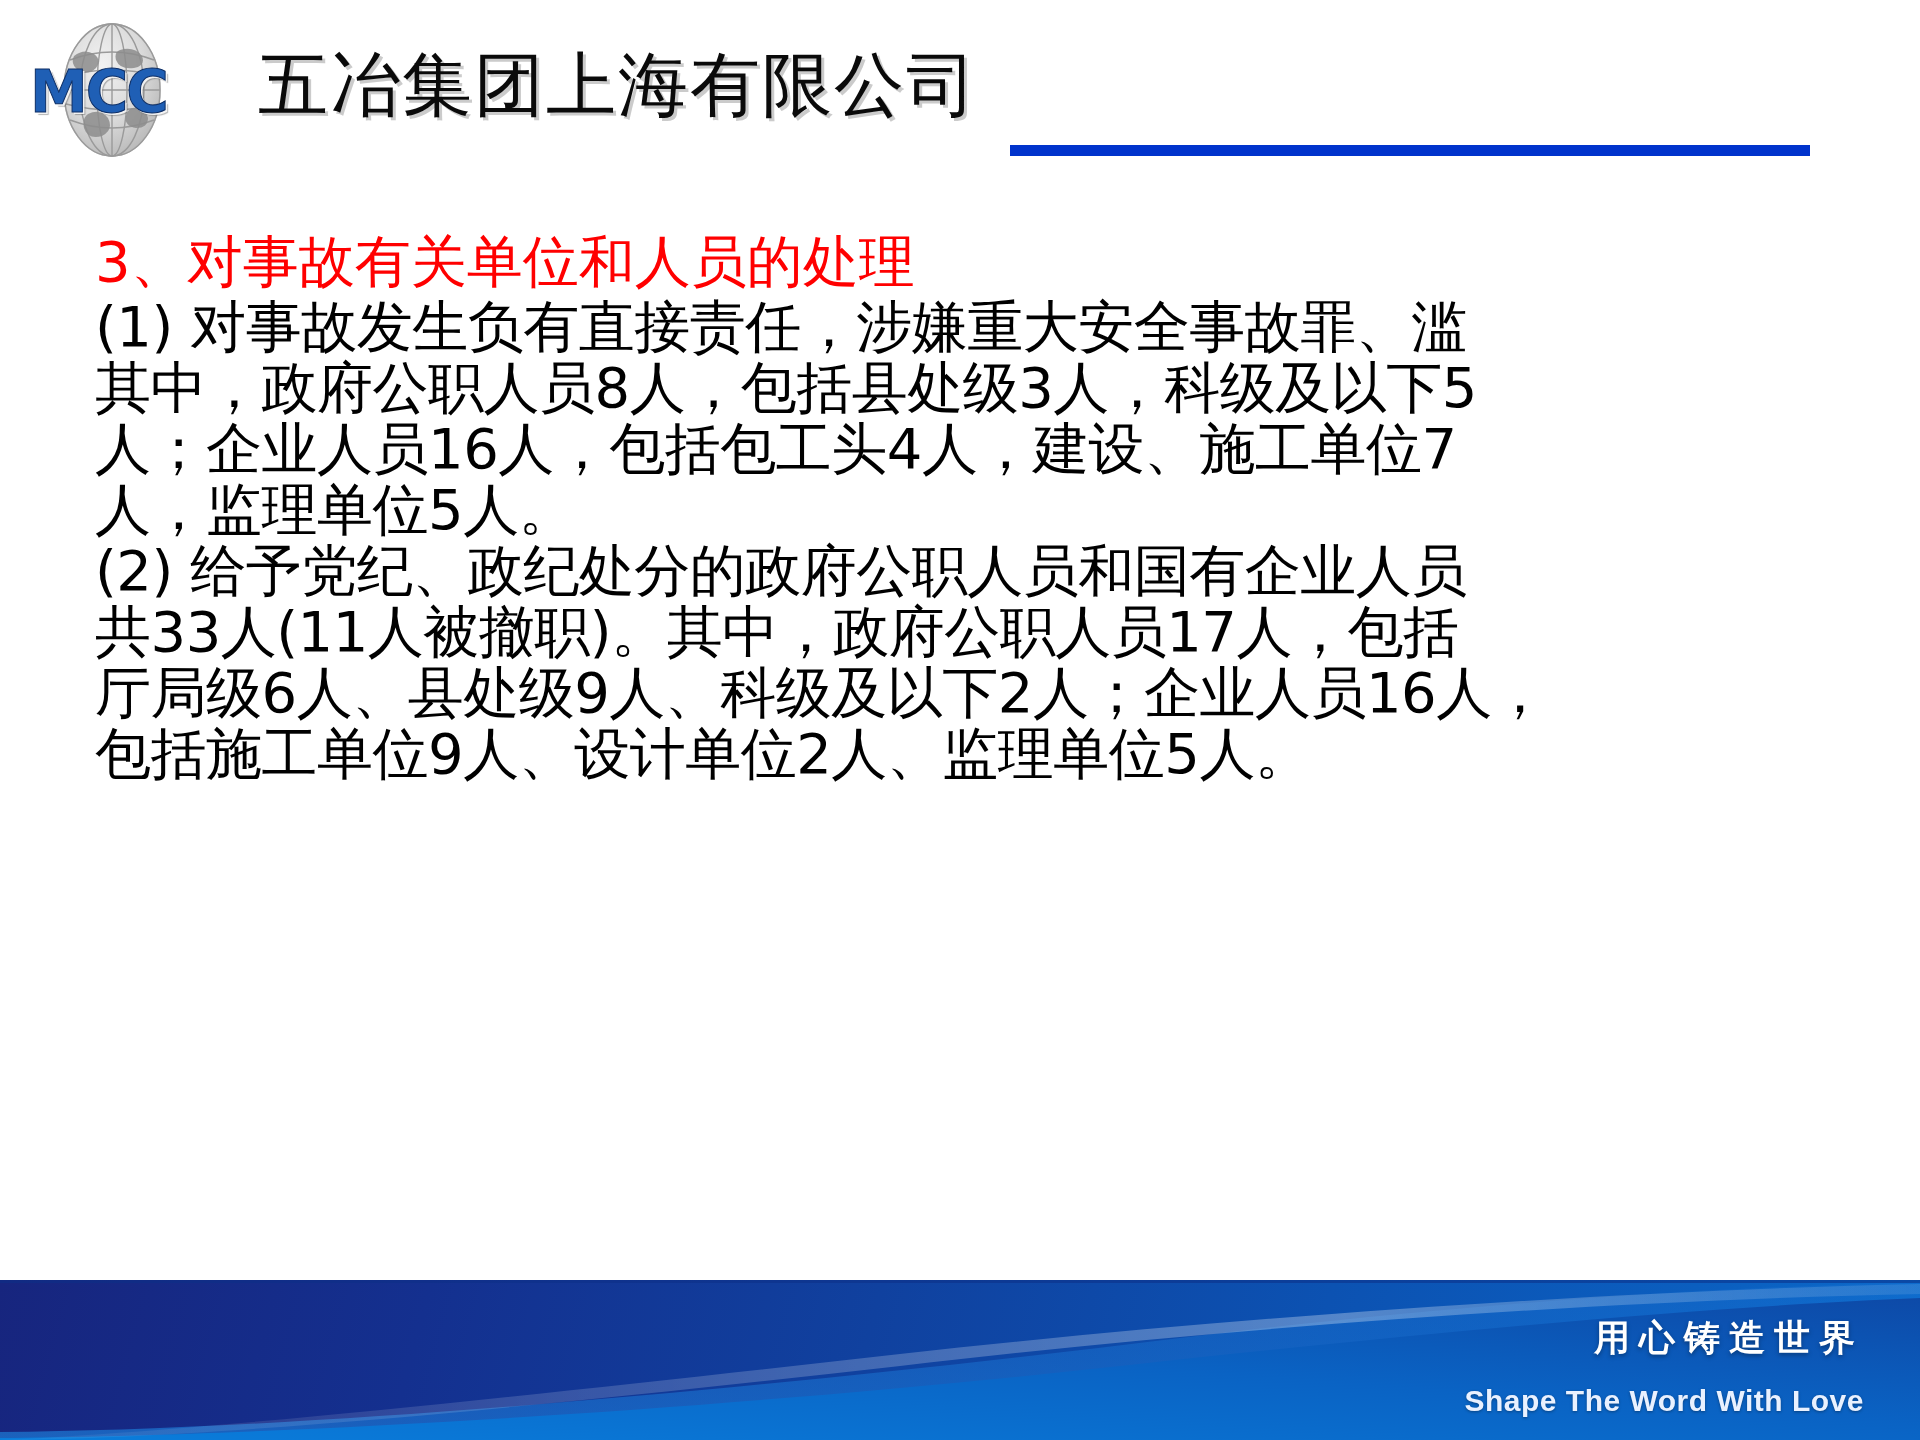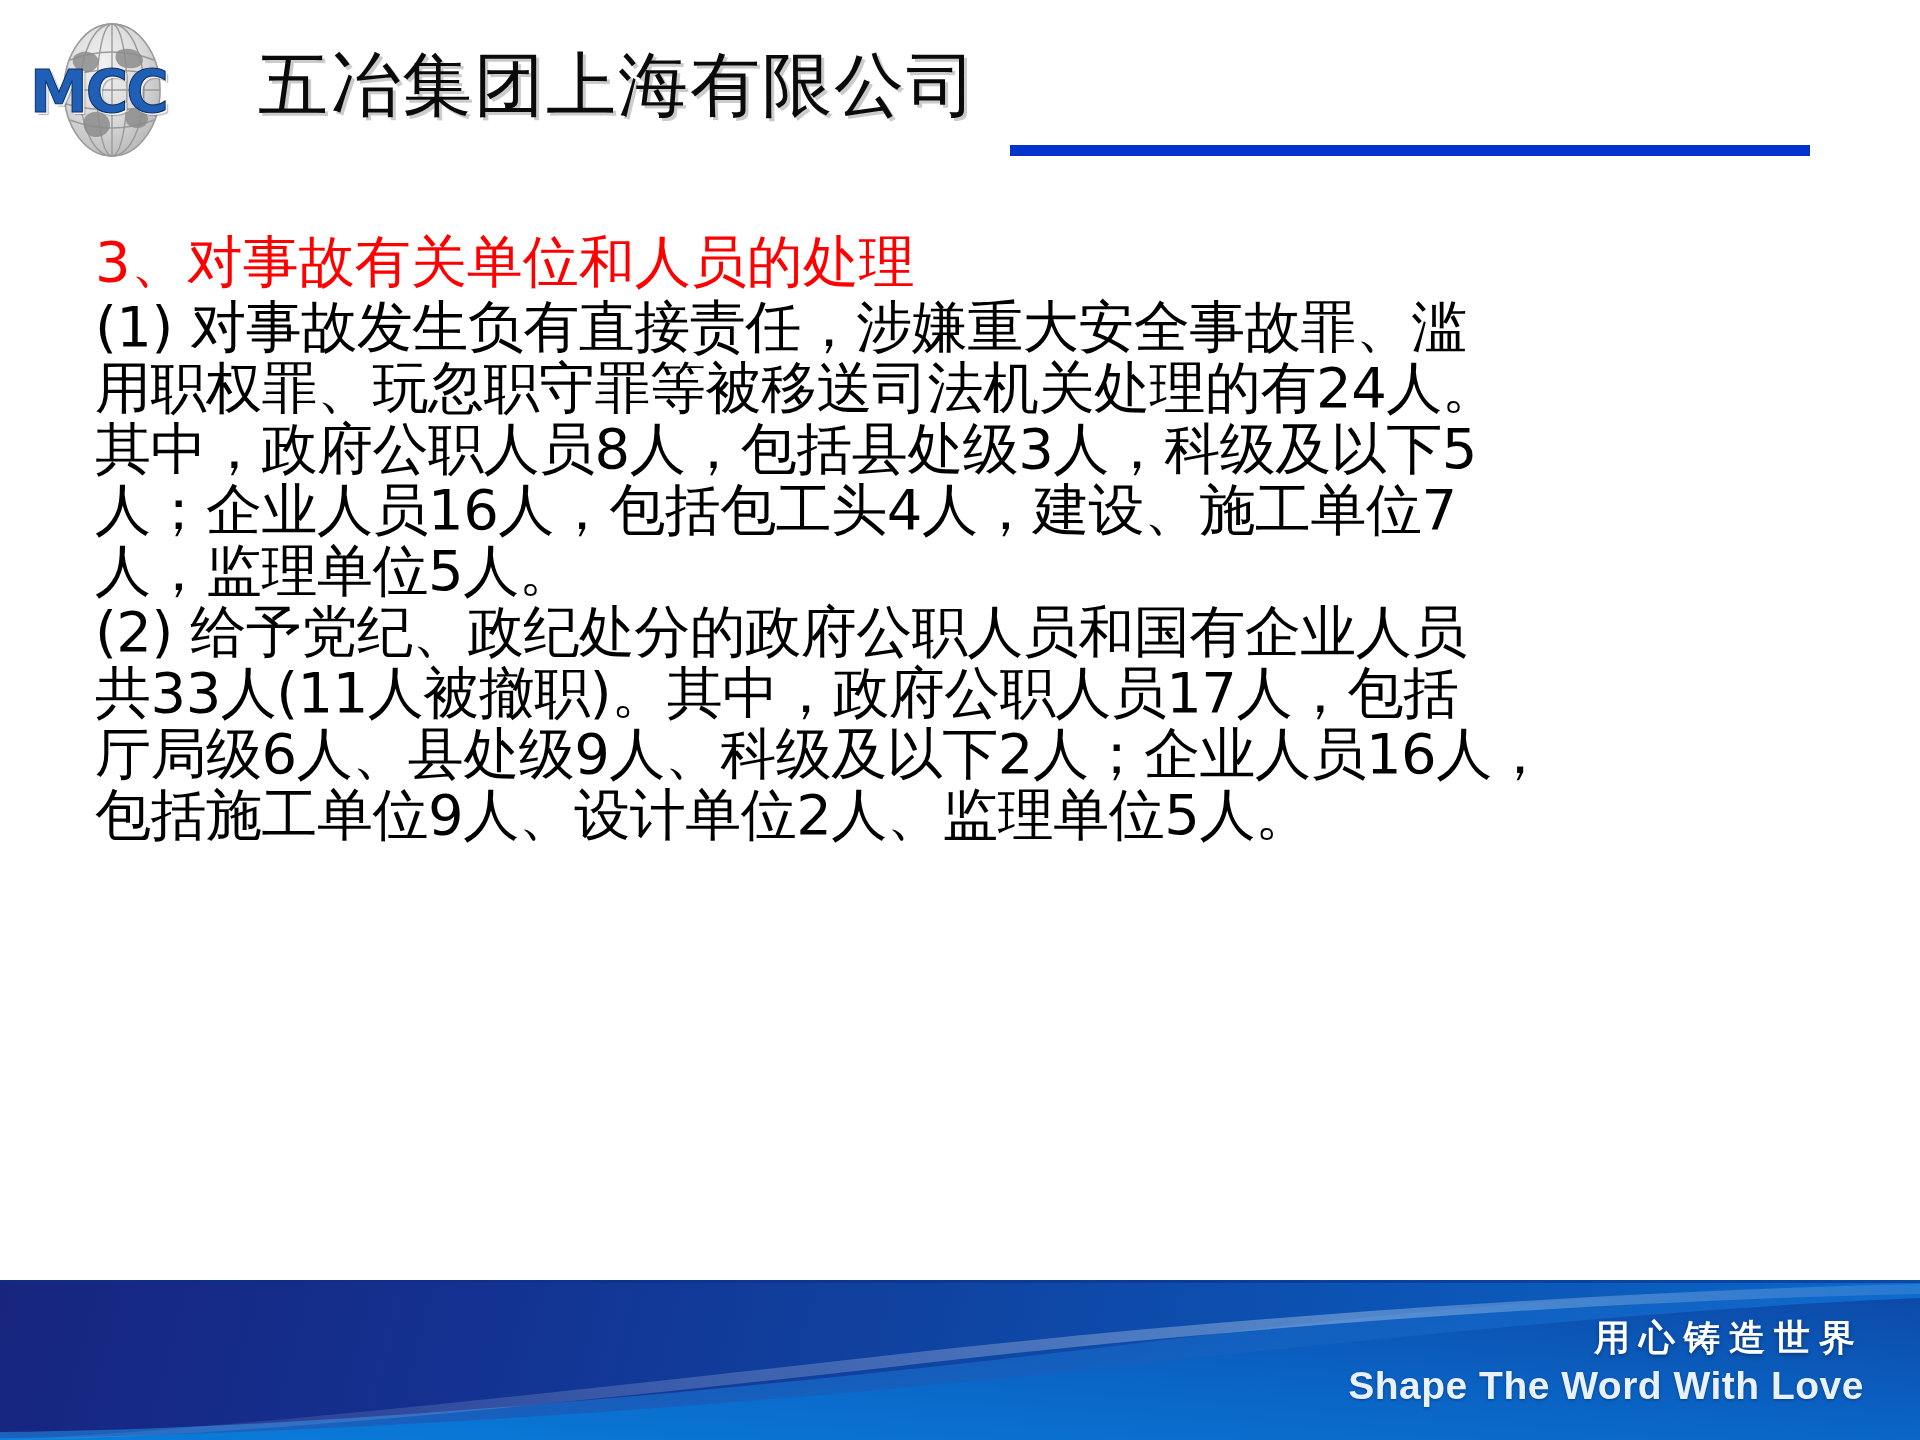--- a/index.html
+++ b/index.html
@@ -131,26 +131,26 @@
     font-size: 36px;
     line-height: 52px;
     color: #ffffff;
     letter-spacing: 9px;
     white-space: nowrap;
     text-shadow: 0 2px 4px rgba(0,0,0,0.35);
   }
   .tagline-en {
     font-family: "Liberation Sans", "DejaVu Sans", sans-serif;
     font-weight: bold;
-    font-size: 39px;
+    font-size: 30px;
     line-height: 36px;
     color: #e9f1ff;
     letter-spacing: 0.5px;
     white-space: nowrap;
-    margin-top: 4px;
+    margin-top: 19px;
     text-shadow: 0 1px 3px rgba(0,0,0,0.35);
   }
 </style>
 </head>
 <body>
 
 <div class="header">
 
   <div class="logo-wrap">
     <svg class="globe" viewBox="0 0 136 136">
@@ -183,21 +183,20 @@
     <div class="mcc-text">MCC</div>
   </div>
 
   <div class="company-name">五冶集团上海有限公司</div>
   <div class="header-rule"></div>
 </div>
 
 <div class="content">
   <div class="heading-red">3、对事故有关单位和人员的处理</div>
   <div class="body-line">(1) 对事故发生负有直接责任，涉嫌重大安全事故罪、滥</div>
-  <div class="body-line">用职权罪、玩忽职守罪等被移送司法机关处理的有24人。</div>
   <div class="body-line">其中，政府公职人员8人，包括县处级3人，科级及以下5</div>
   <div class="body-line">人；企业人员16人，包括包工头4人，建设、施工单位7</div>
   <div class="body-line">人，监理单位5人。</div>
   <div class="body-line">(2) 给予党纪、政纪处分的政府公职人员和国有企业人员</div>
   <div class="body-line">共33人(11人被撤职)。其中，政府公职人员17人，包括</div>
   <div class="body-line">厅局级6人、县处级9人、科级及以下2人；企业人员16人，</div>
   <div class="body-line">包括施工单位9人、设计单位2人、监理单位5人。</div>
 </div>
 
 <div class="footer">

